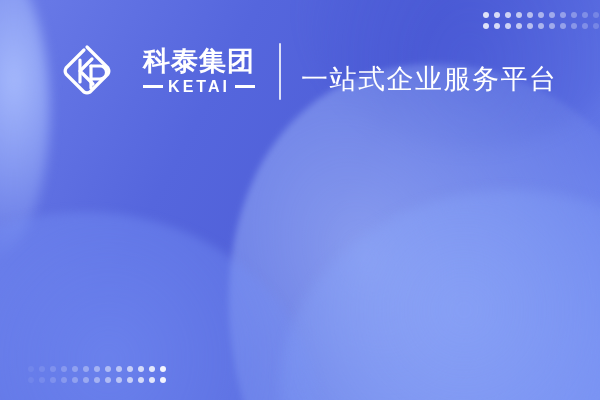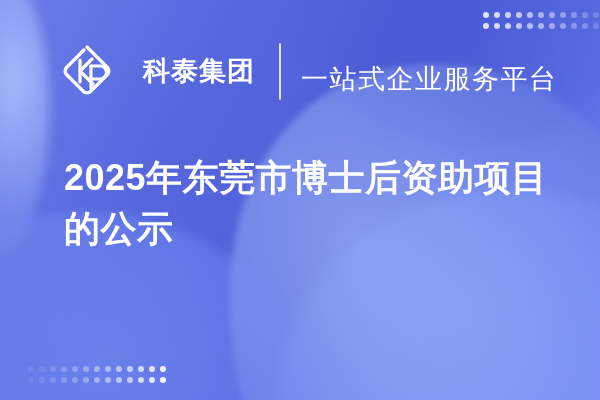--- a/index.html
+++ b/index.html
@@ -300,25 +300,29 @@
       <svg class="logo-mark" viewBox="0 0 54 54">
         <path d="M27 3 L48 24 A6 6 0 0 1 48 30 L30 48 A6 6 0 0 1 24 48 L6 30 A6 6 0 0 1 6 24 L24 6" fill="none" stroke="#ffffff" stroke-width="3.2" stroke-linecap="round" stroke-linejoin="round"></path>
         <path d="M20 16 L20 38" fill="none" stroke="#ffffff" stroke-width="3.2" stroke-linecap="round"></path>
         <path d="M32 15 L20 27 L33 40" fill="none" stroke="#ffffff" stroke-width="3.2" stroke-linecap="round" stroke-linejoin="round"></path>
         <path d="M31 22 L31 44" fill="none" stroke="#ffffff" stroke-width="3.2" stroke-linecap="round"></path>
         <path d="M31 22 L40 22 A6.5 6.5 0 0 1 40 35 L31 35" fill="none" stroke="#ffffff" stroke-width="3.2" stroke-linecap="round" stroke-linejoin="round"></path>
       </svg>
 
       <div class="logo-wordmark">
         <div class="logo-cn">科泰集团</div>
+        <div class="logo-en-row">
+          <span class="logo-dash"></span>
+          <span class="logo-en">KETAI</span>
+          <span class="logo-dash"></span>
+        </div>
       </div>
     </div>
 
     <div class="divider"></div>
 
     <div class="tagline-block">
       <div class="tagline-main">一站式企业服务平台</div>
     </div>
   </div>
 
-  <div class="title">2025年东莞市博士后资助项目的公示</div>
 
 </div>
 
 </body></html>

